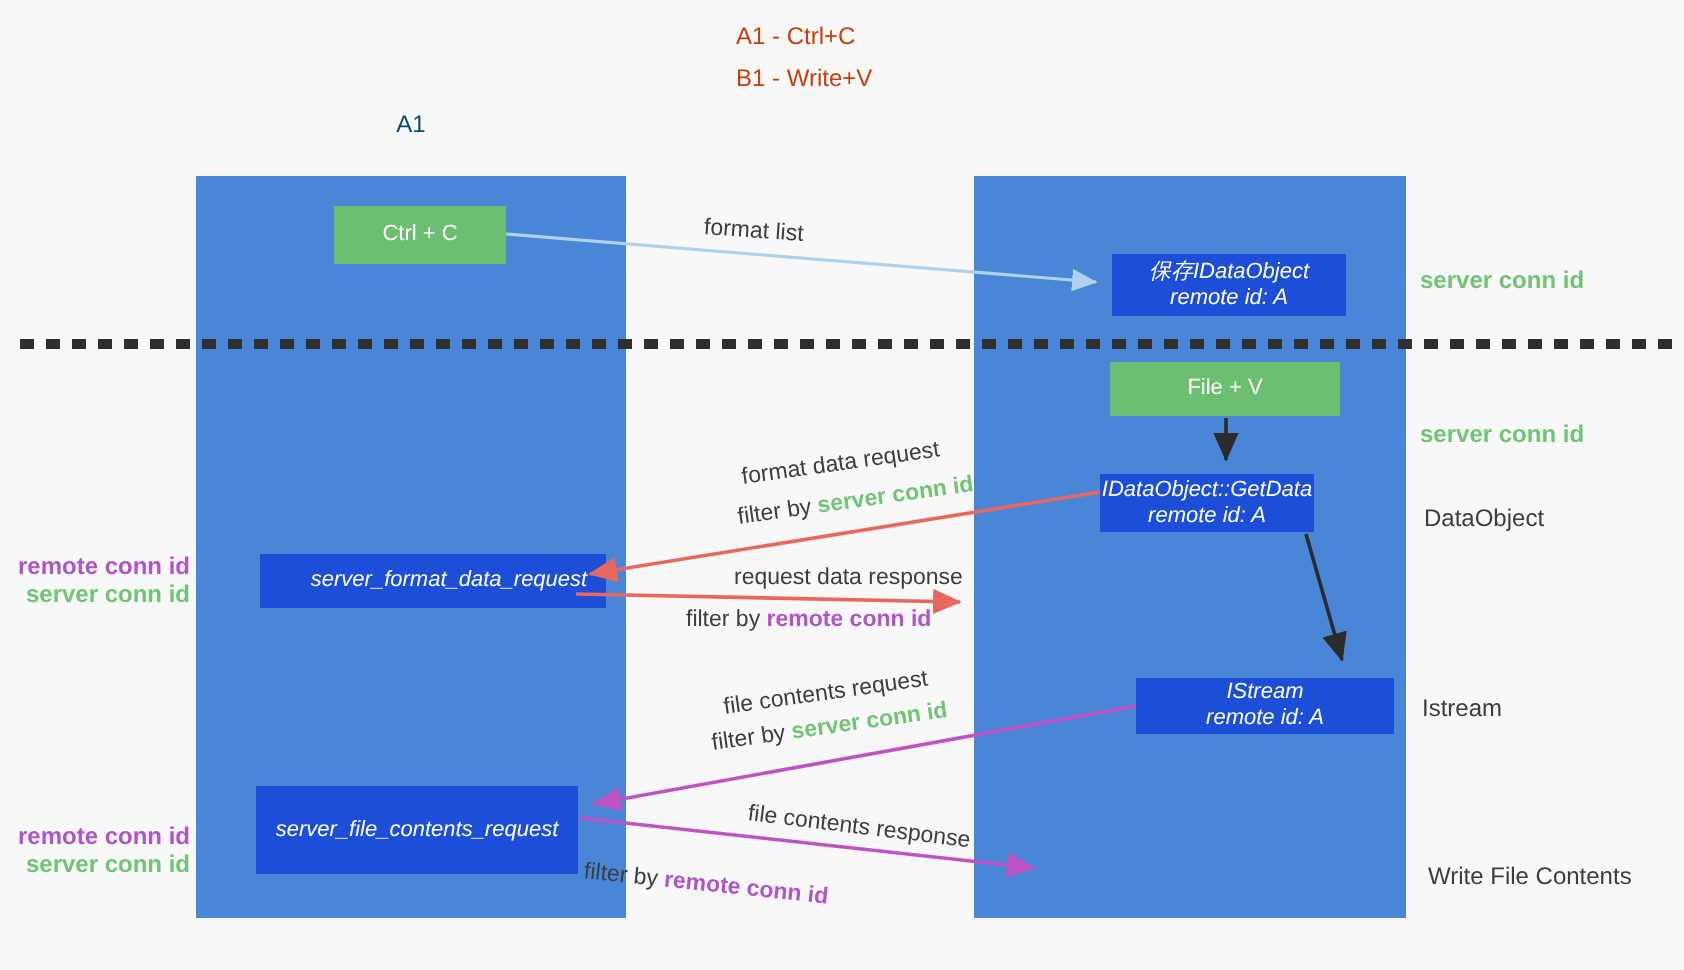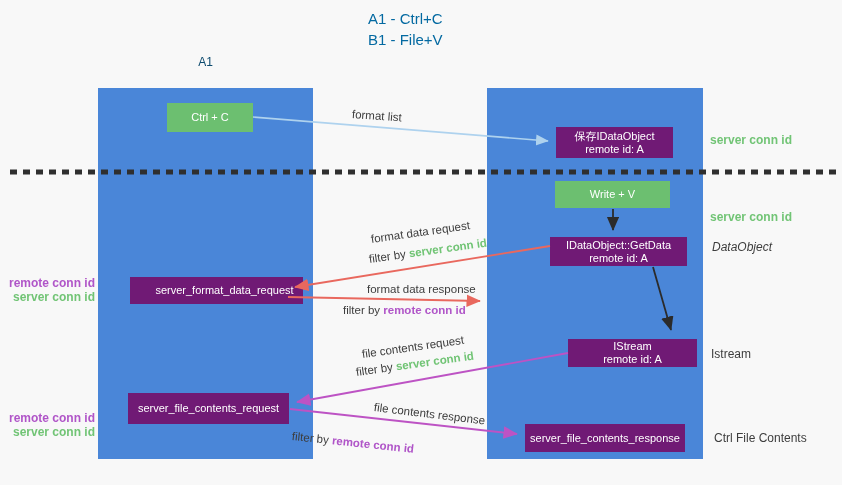--- a/index.html
+++ b/index.html
@@ -4,136 +4,133 @@
 <style>
   html,body { margin:0; padding:0; }
   .canvas {
     position:relative; width:842px; height:485px;
     background:#f8f8f8; overflow:hidden;
     font-family:"Liberation Sans", sans-serif;
     color:#3d3d3d;
   }
   .title {
     position:absolute; left:368px; top:8px;
-    font-size:15px; line-height:21px; color:#0369a1;
+    font-size:12px; line-height:21px; color:#c2410c;
   }
   .col { position:absolute; top:88px; height:371px; background:#4a86d8; }
   .col-left  { left:98px;  width:215px; }
   .col-right { left:487px; width:216px; }
   .hdr {
     position:absolute; top:55px; text-align:center;
     font-size:12px; line-height:14px; color:#0c4a6e;
   }
   .hdr-left  { left:98px;  width:215px; }
   .hdr-right { left:487px; width:216px; }
   .box {
     position:absolute; display:flex; flex-direction:column;
     align-items:center; justify-content:center;
     color:#ffffff; font-size:11px; line-height:13px; text-align:center;
     white-space:nowrap;
   }
   .green  { background:#6cbf70; }
-  .orange { background:#701a75; }
+  .orange { background:#1d4ed8;font-style:italic; }
   .flow {
     position:absolute; font-size:11.5px; color:#3d3d3d;
     white-space:nowrap; transform-origin:left center;
   }
   .side { position:absolute; font-size:12px; white-space:nowrap; }
   .green-t  { color:#71c475; font-weight:bold; }
   .purple-t { color:#b055c8; font-weight:bold; }
   .lgroup {
     position:absolute; left:0; width:95px; text-align:right;
     font-size:12px; line-height:14px;
   }
   .overlay { position:absolute; left:0; top:0; pointer-events:none; }
 </style>
 </head>
 <body>
 
 <div class="canvas">
 
   <div class="title">
     <div>A1 - Ctrl+C</div>
-    <div>B1 - File+V</div>
+    <div>B1 - Write+V</div>
   </div>
 
   <div class="hdr hdr-left">
     <div>A1</div>
   </div>
 
   <div class="col col-left"></div>
   <div class="col col-right"></div>
 
   <div class="box green" style="left:167px; top:103px; width:86px; height:29px;">
     <div>Ctrl + C</div>
   </div>
 
   <div class="box orange" style="left:556px; top:127px; width:117px; height:31px;">
     <div>保存IDataObject</div>
     <div>remote id: A</div>
   </div>
 
   <div class="box green" style="left:555px; top:181px; width:115px; height:27px;">
-    <div>Write + V</div>
+    <div>File + V</div>
   </div>
 
-  <div class="box orange" style="left:550px; top:237px; width:137px; height:29px;">
+  <div class="box orange" style="left:550px; top:237px; width:107px; height:29px;">
     <div>IDataObject::GetData</div>
     <div>remote id: A</div>
   </div>
 
   <div class="box orange" style="left:130px; top:277px; width:157px; height:27px;padding-left:16px;">
     <div>server_format_data_request</div>
   </div>
 
 
   <div class="box orange" style="left:568px; top:339px; width:129px; height:28px;">
     <div>IStream</div>
     <div>remote id: A</div>
   </div>
 
-  <div class="box orange" style="left:128px; top:393px; width:161px; height:31px;">
+  <div class="box orange" style="left:128px; top:393px; width:161px; height:44px;">
     <div>server_file_contents_request</div>
   </div>
 
-  <div class="box orange" style="left:525px; top:424px; width:160px; height:28px;">
-    <div>server_file_contents_response</div>
-  </div>
 
   <div class="flow" style="left:352px; top:108px; transform:rotate(4deg);">format list</div>
 
   <div class="flow" style="left:371px; top:233px; transform:rotate(-8deg);">format data request</div>
 
   <div class="flow" style="left:369px; top:253px; transform:rotate(-8deg);">
     <span>filter by </span><span class="green-t">server conn id</span>
   </div>
 
-  <div class="flow" style="left:367px; top:283px;">format data response</div>
+  <div class="flow" style="left:367px; top:283px;">request data response</div>
 
   <div class="flow" style="left:343px; top:304px;">
     <span>filter by </span><span class="purple-t">remote conn id</span>
   </div>
 
   <div class="flow" style="left:362px; top:348px; transform:rotate(-8deg);">file contents request</div>
 
   <div class="flow" style="left:356px; top:366px; transform:rotate(-8deg);">
     <span>filter by </span><span class="green-t">server conn id</span>
   </div>
 
   <div class="flow" style="left:374px; top:401px; transform:rotate(7deg);">file contents response</div>
 
   <div class="flow" style="left:292px; top:430px; transform:rotate(6deg);">
     <span>filter by </span><span class="purple-t">remote conn id</span>
   </div>
 
   <div class="side green-t" style="left:710px; top:133px;">server conn id</div>
   <div class="side green-t" style="left:710px; top:210px;">server conn id</div>
-  <div class="side" style="left:712px; top:240px;font-style:italic;">DataObject</div>
+  <div class="side" style="left:712px; top:252px;">DataObject</div>
   <div class="side" style="left:711px; top:347px;">Istream</div>
-  <div class="side" style="left:714px; top:431px;">Ctrl File Contents</div>
+  <div class="side" style="left:714px; top:431px;">Write File Contents</div>
 
   <div class="lgroup" style="top:276px;">
     <div class="purple-t">remote conn id</div>
     <div class="green-t">server conn id</div>
   </div>
   <div class="lgroup" style="top:411px;">
     <div class="purple-t">remote conn id</div>
     <div class="green-t">server conn id</div>
   </div>
 

